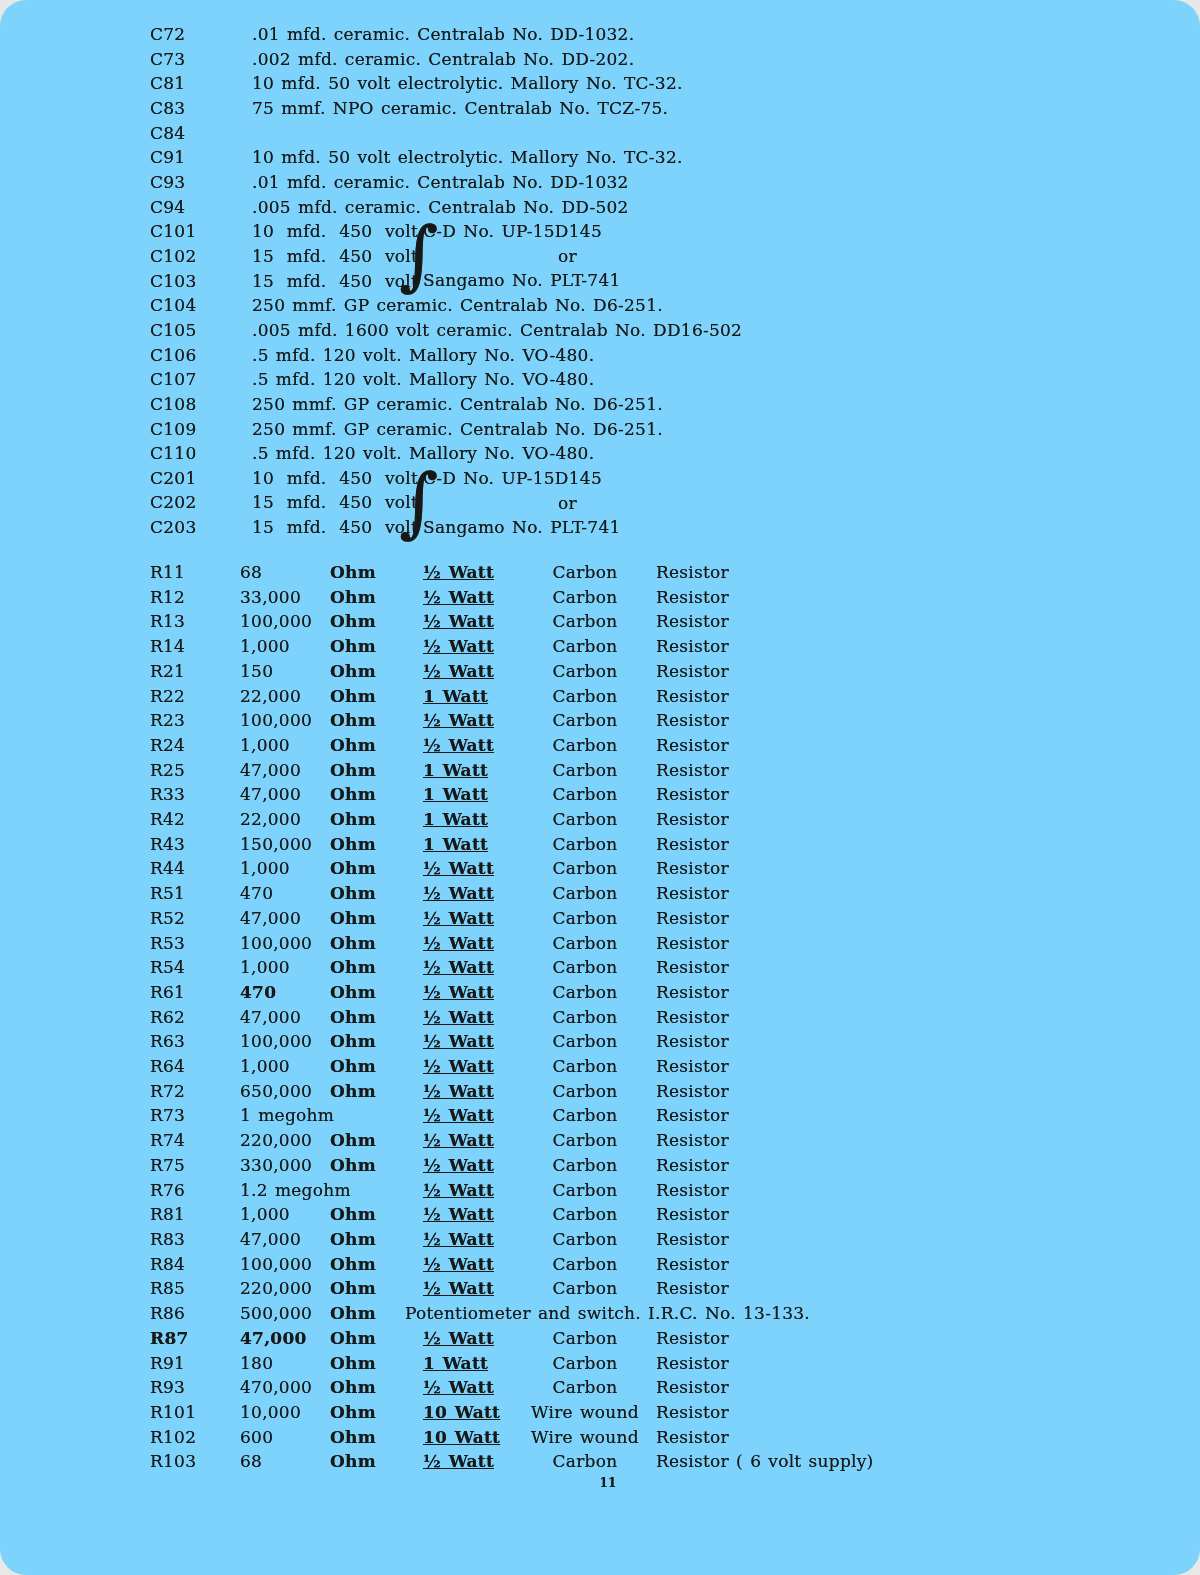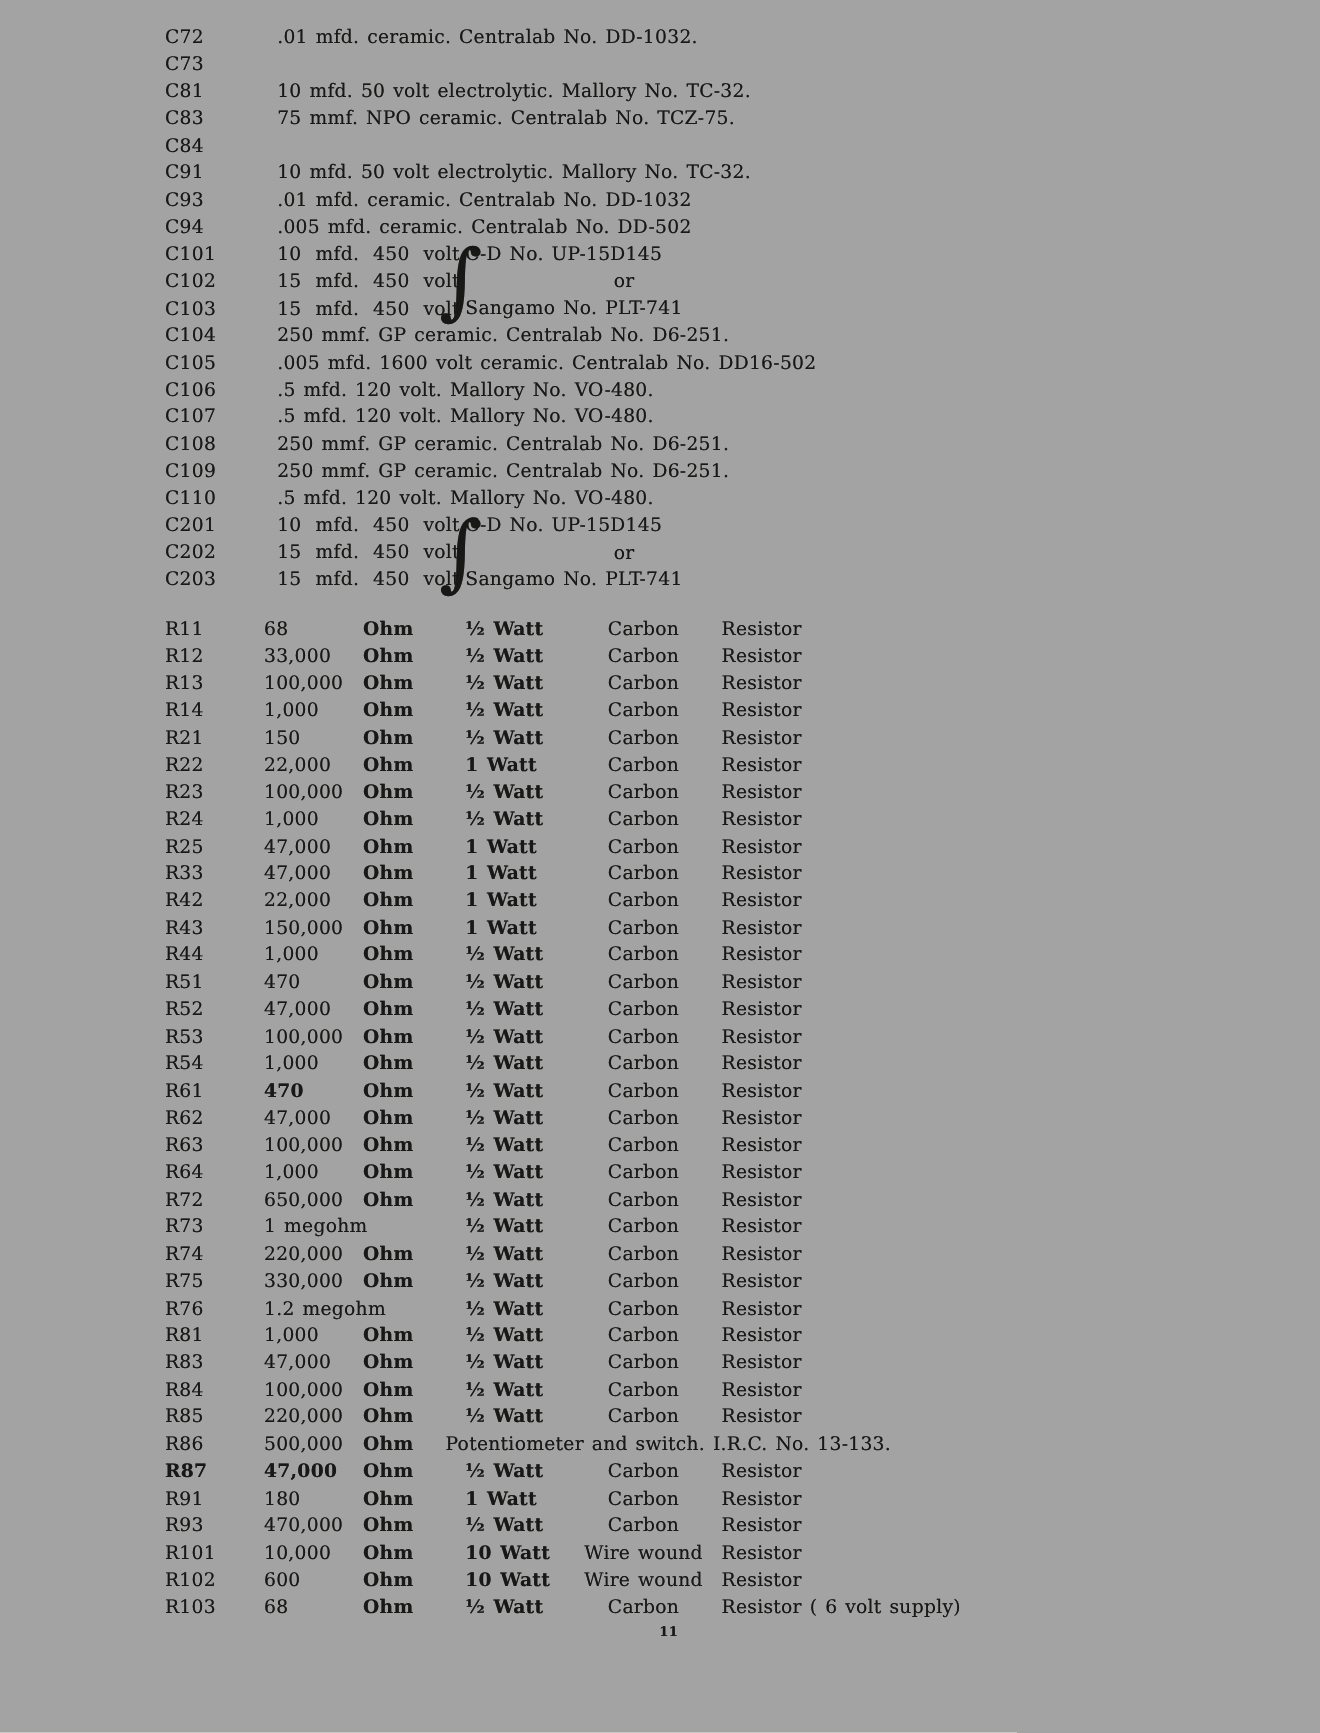--- a/index.html
+++ b/index.html
@@ -1,27 +1,28 @@
 <!DOCTYPE html>
 <html><head>
 <meta charset="utf-8">
 <style>
   html,body{margin:0;padding:0;background:#e8e8e6;}
   .page{
     position:relative;
     width:1200px;height:1575px;
     margin:0 auto;
-    background:#a3a3a3;
+    background:#7dd3fc;
     overflow:hidden;
     font-family:"DejaVu Serif","Liberation Serif",serif;
     color:#181816;
     font-size:17px;
     letter-spacing:.25px;
     word-spacing:1.5px;
     text-shadow:0 0 .5px rgba(20,20,18,.65);
+    border-radius:26px;
   }
   
   .cap-section{position:absolute;top:22px;left:0;right:0;}
   .cap-row{display:flex;line-height:24.65px;padding-left:150px;}
   .cid{flex:0 0 90px;}
   .cdesc{flex:1 1 auto;white-space:nowrap;margin-left:12px;}
   .cap-row.wide .cdesc{word-spacing:7px;}
   
   .opt-group{position:absolute;left:0;width:100%;height:74px;}
   .g1{top:197px;}
@@ -39,21 +40,21 @@
   .res-section{position:absolute;top:560px;left:0;right:0;}
   .res-row{
     display:grid;
     grid-template-columns:90px 90px 93px 97px 130px auto;
     line-height:24.7px;
     padding-left:150px;
   }
   .rid{grid-column:1;grid-row:1;}
   .rvalue{grid-column:2;grid-row:1;white-space:nowrap;}
   .rohm{grid-column:3;grid-row:1;font-weight:bold;}
-  .rwatt{grid-column:4;grid-row:1;font-weight:bold;white-space:nowrap;}
+  .rwatt{grid-column:4;grid-row:1;font-weight:bold;white-space:nowrap;text-decoration:underline;}
   .rtype{grid-column:5;grid-row:1;text-align:center;white-space:nowrap;}
   .rpart{grid-column:6;grid-row:1;padding-left:6px;white-space:nowrap;}
   .rnote{grid-column:4/7;grid-row:1;margin-left:-18px;white-space:nowrap;}
   .bold-value .rvalue{font-weight:bold;}
   .bold-row .rid,.bold-row .rvalue,.bold-row .rwatt{font-weight:bold;}
   
   .page-number{
     position:absolute;top:1476px;left:0;width:100%;
     text-align:center;font-weight:bold;font-size:12px;
     padding-left:16px;box-sizing:border-box;
@@ -66,20 +67,21 @@
 
   <section class="cap-section">
     <div>
 
     <div class="cap-row">
         <span class="cid">C72</span>
         <span class="cdesc">.01 mfd. ceramic. Centralab No. DD-1032.</span>
       </div>
         <div class="cap-row">
         <span class="cid">C73</span>
+        <span class="cdesc">.002 mfd. ceramic. Centralab No. DD-202.</span>
       </div>
         <div class="cap-row">
         <span class="cid">C81</span>
         <span class="cdesc">10 mfd. 50 volt electrolytic. Mallory No. TC-32.</span>
       </div>
         <div class="cap-row">
         <span class="cid">C83</span>
         <span class="cdesc">75 mmf. NPO ceramic. Centralab No. TCZ-75.</span>
       </div>
         <div class="cap-row">

